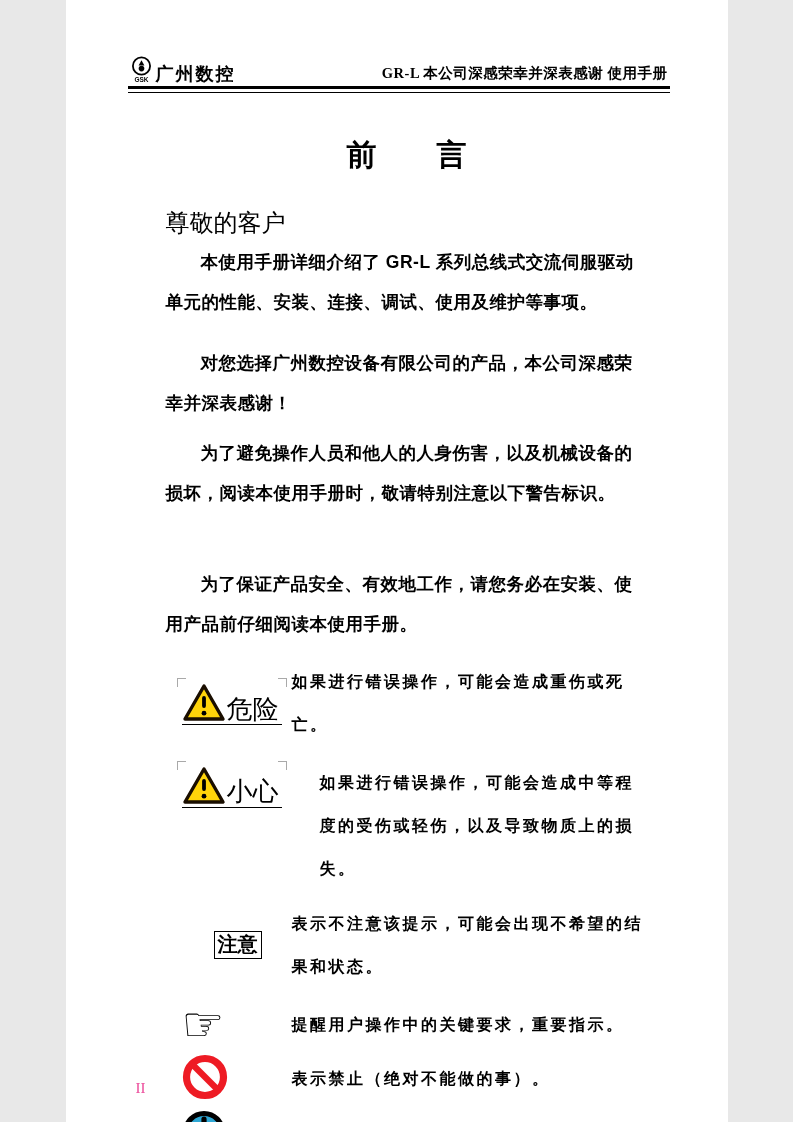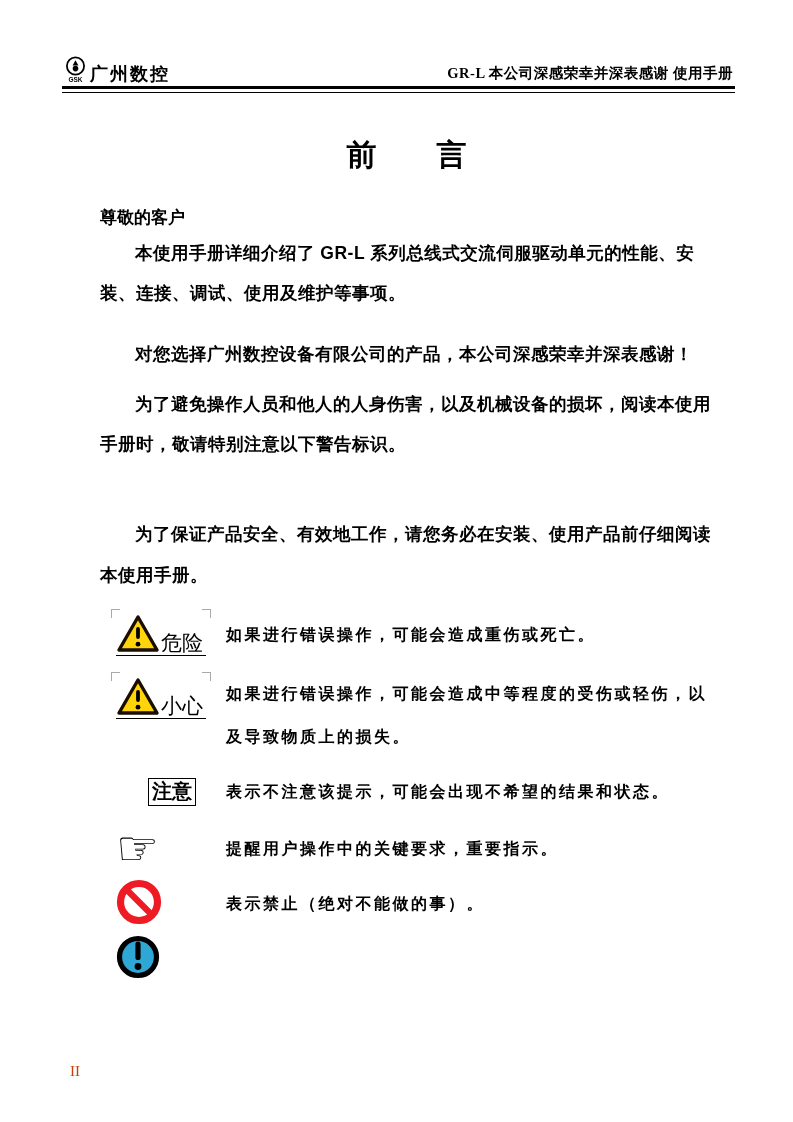--- a/index.html
+++ b/index.html
@@ -1,18 +1,18 @@
 <!DOCTYPE html>
 <html><head>
 <meta charset="utf-8">
 <style>
   html,body{margin:0;padding:0;background:#e8e8e8;}
   .page{
     position:relative;
-    width:793px;height:1122px;
+    width:662px;height:1122px;
     margin:0 auto;
     background:#ffffff;
     font-family:"Liberation Sans","DejaVu Sans",sans-serif;
     color:#000;
     box-sizing:border-box;
     padding:56px 58px 0 62px;
     overflow:hidden;
   }
   
   .hdr{display:flex;justify-content:space-between;align-items:flex-end;padding:0 2px 3px 2px;}
@@ -21,66 +21,66 @@
   .brand-name{font-size:18px;font-weight:700;letter-spacing:2px;line-height:1;}
   .hdr-title{font-size:14.5px;font-weight:700;font-family:"Liberation Serif","DejaVu Serif",serif;letter-spacing:.5px;}
   .hdr-rule{border-top:3px solid #000;height:3px;border-bottom:1.5px solid #000;}
   
   .content{margin:0 22px 0 38px;}
   h1.title{
     text-align:center;font-size:30px;font-weight:700;
     margin:44px 0 0 0;line-height:1.2;
     font-family:"Liberation Sans","DejaVu Sans",sans-serif;
   }
-  .salutation{font-size:17px;font-weight:700;margin:34px 0 0 0;line-height:1.3;}
+  .salutation{font-size:24px;font-weight:400;margin:34px 0 0 0;line-height:1.3;}
   p.para{
     font-size:17.5px;font-weight:700;line-height:2.3;
     text-indent:2em;margin:0;letter-spacing:.5px;
   }
   p.p1{margin-top:20px;}
   p.p2{margin-top:4px;}
   p.p3{margin-top:50px;}
   p.p4{margin-top:10px;}
   
   .warnings{margin-top:16px;}
   .warn-row{display:flex;align-items:center;}
   .warn-icon-cell{width:126px;flex:none;padding-left:16px;box-sizing:border-box;}
   .warn-text{
     font-size:16px;font-weight:700;letter-spacing:2.5px;
     line-height:2.7;flex:1;
   }
   .row-danger{margin-bottom:14px;}
-  .row-caution{margin-bottom:12px;align-items:flex-start;}
+  .row-caution{margin-bottom:12px;align-items:flex-start;gap:28px;}
   .row-caution .warn-icon-cell{padding-top:2px;}
   .row-note{margin-bottom:14px;}
   .row-hand{margin-bottom:8px;}
   .row-forbid{margin-bottom:6px;}
   .sign-block{
     display:inline-flex;align-items:flex-end;
     border-bottom:1.5px solid #000;
     position:relative;padding:3px 3px 1px 0;
   }
   .sign-block::before{
     content:"";position:absolute;top:-2px;left:-5px;width:8px;height:8px;
     border-left:1.5px solid #a9a9a9;border-top:1.5px solid #a9a9a9;
   }
   .sign-block::after{
     content:"";position:absolute;top:-2px;right:-5px;width:8px;height:8px;
     border-right:1.5px solid #a9a9a9;border-top:1.5px solid #a9a9a9;
   }
-  .sign-label{font-size:21px;font-weight:400;line-height:1.05;margin-left:1px;}
+  .sign-label{font-size:26px;font-weight:400;line-height:1.05;margin-left:1px;}
   .note-box{
     display:inline-block;border:1.5px solid #000;
     font-size:20px;font-weight:700;padding:0 3px 1px 3px;line-height:1.25;margin-left:32px;
   }
   .hand-glyph{font-size:48px;line-height:.9;font-family:"DejaVu Sans",sans-serif;display:inline-block;}
   .footer-page-num{
-    position:absolute;left:70px;bottom:42px;
+    position:absolute;left:70px;bottom:25px;
     font-family:"Liberation Serif","DejaVu Serif",serif;
-    font-size:15px;color:#c2410c;
+    font-size:15px;color:#ec4899;
   }
 </style>
 </head>
 <body>
 
 <div class="page">
 
   <div class="hdr">
     <div class="brand">
       <svg width="23" height="27" viewBox="0 0 23 27" aria-hidden="true">

